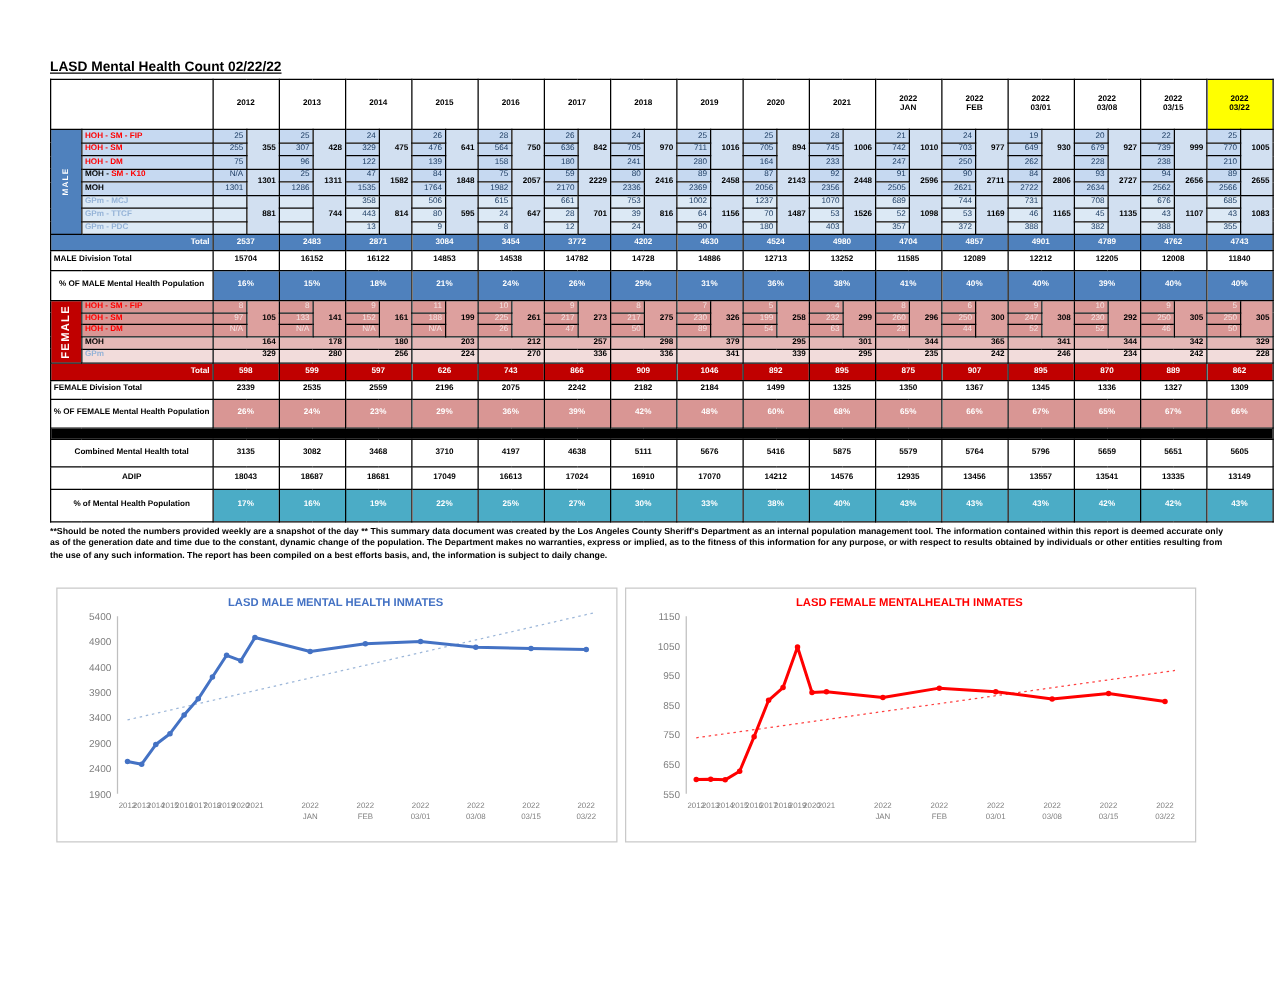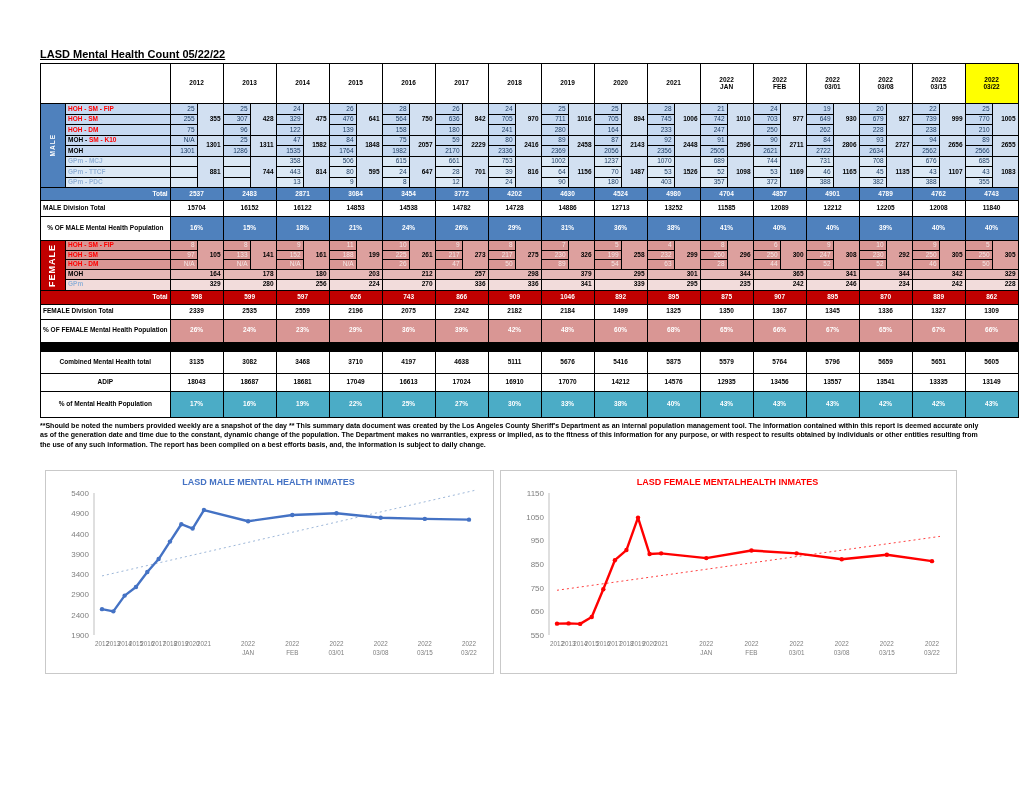--- a/index.html
+++ b/index.html
@@ -67,21 +67,21 @@
     font-size:7px;font-weight:bold;line-height:1.35;
   }
   
   .chart-panel{position:absolute;background:#fff;border:1px solid #C9C9C9;}
   #chart-male{left:45px;top:470px;width:447px;height:202px;}
   #chart-female{left:500px;top:470px;width:455px;height:202px;}
 </style>
 </head>
 <body>
 
-<div id="doc-title">LASD Mental Health Count 05/22/22</div>
+<div id="doc-title">LASD Mental Health Count 02/22/22</div>
 
 <div id="table-wrap">
     <table class="main">
       <colgroup>
         <col style="width: 22px;">
         <col style="width: 92px;">
         <col style="width: 27px;">
         <col style="width: 26px;">
         <col style="width: 27px;">
         <col style="width: 26px;">

